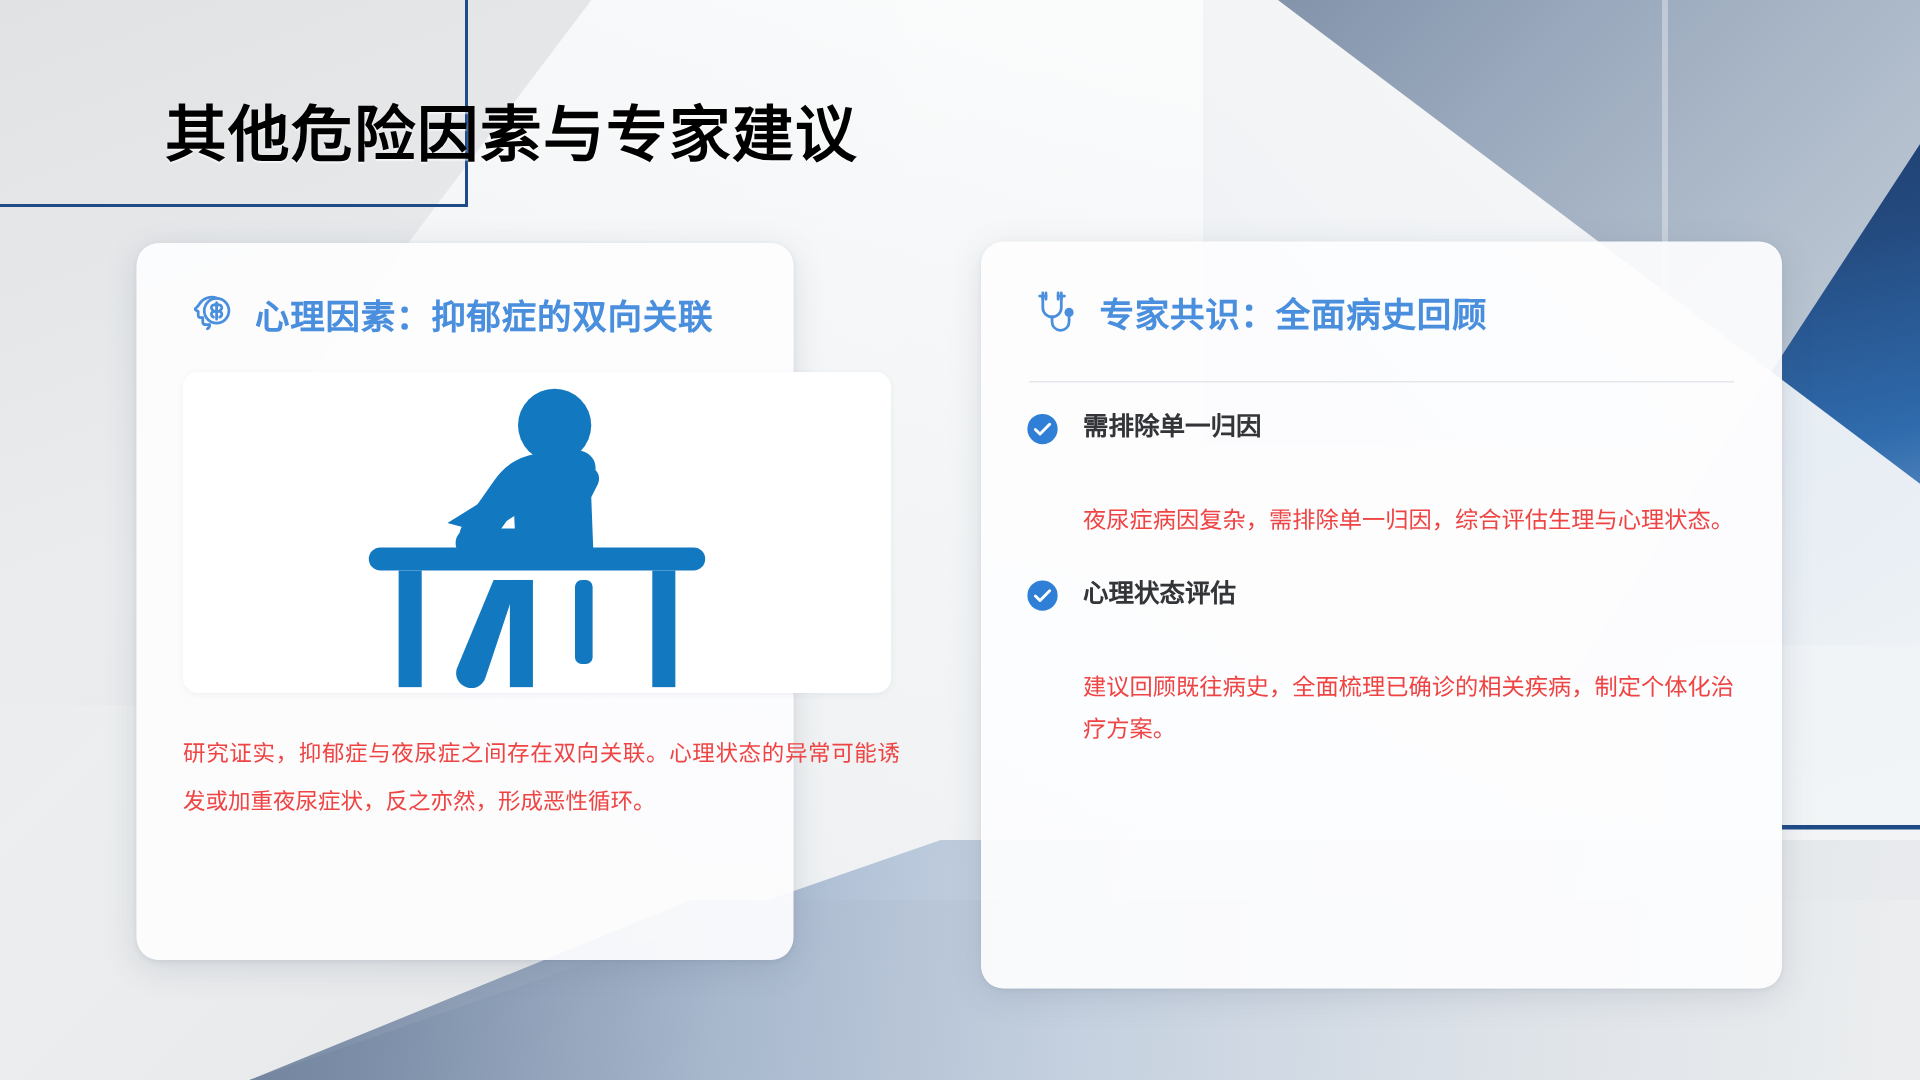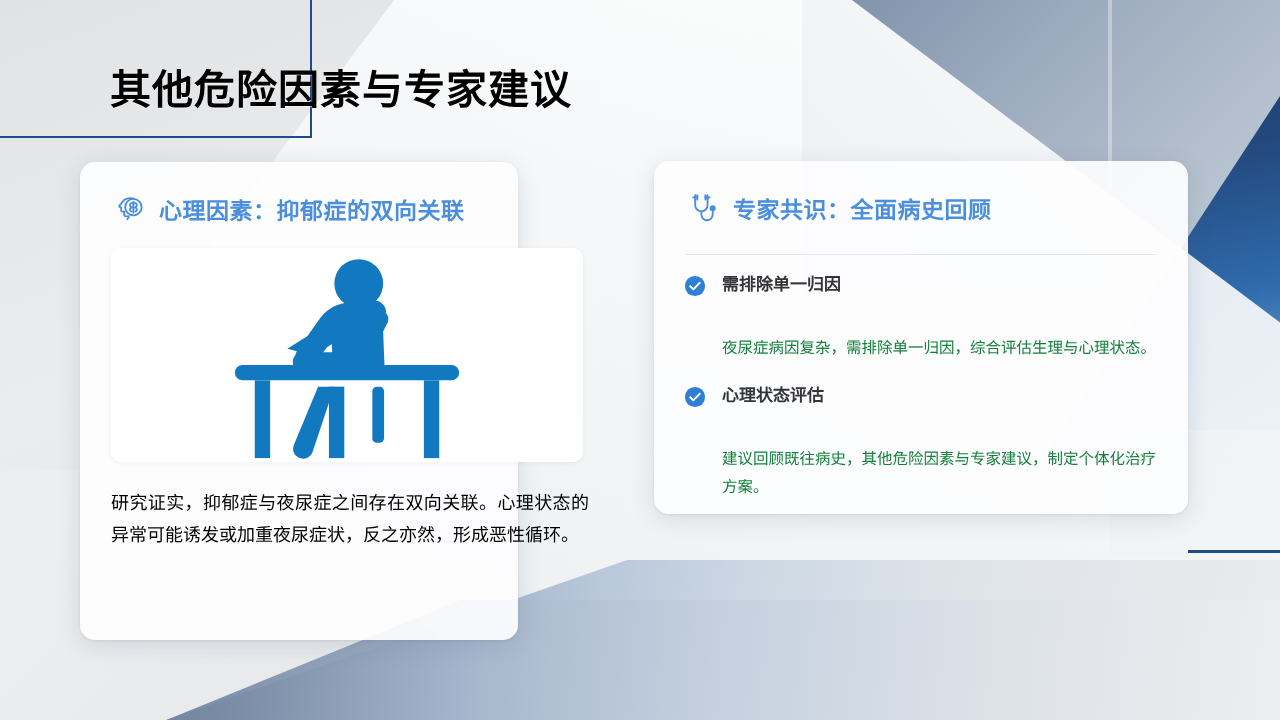--- a/index.html
+++ b/index.html
@@ -113,22 +113,22 @@
     margin-left: 32px;
   }
 
   
   .card {
     position: absolute;
     border-radius: 15px;
     background: rgba(253,253,254,0.93);
     box-shadow: 0 5px 22px rgba(80,95,120,0.16), 0 1px 3px rgba(80,95,120,0.10);
   }
-  .card-left  { left: 80px;  top: 162px; width: 438px; height: 478px; }
-  .card-right { left: 654px; top: 161px; width: 534px; height: 353px; }
+  .card-left  { left: 91px;  top: 162px; width: 438px; height: 478px; }
+  .card-right { left: 654px; top: 161px; width: 534px; height: 498px; }
 
   .card-head {
     position: absolute;
     left: 32px; top: 30px;
     display: flex;
     align-items: center;
     gap: 13px;
   }
   .card-head .head-icon { width: 34px; height: 34px; display: block; flex: 0 0 auto; }
   .card-head .head-text {
@@ -158,23 +158,23 @@
     align-items: center;
     justify-content: center;
     box-shadow: 0 1px 4px rgba(90,105,130,0.07);
   }
   .figure-frame svg { display: block; }
 
   .body-text {
     position: absolute;
     left: 31px; top: 325px;
     width: 478px;
-    font-size: 18px;
+    font-size: 15px;
     line-height: 32px;
-    color: #000000;
+    color: #ef4444;
     text-align: justify;
   }
 
   
   .bullets {
     position: absolute;
     left: 30px; top: 112px;
     width: 476px;
   }
   .bullet { position: relative; padding-left: 38px; margin-bottom: 22px; }
@@ -187,21 +187,21 @@
   .bullet-title {
     font-size: 17px;
     font-weight: bold;
     color: #333538;
     line-height: 24px;
     margin-bottom: 3px;
   }
   .bullet-desc {
     font-size: 15.5px;
     line-height: 28px;
-    color: #15803d;
+    color: #ef4444;
     margin-top: 37px;
   }
 </style>
 </head>
 <body>
 
 <div class="slide">
 
   <div class="bg-base"></div>
   <div class="bg-panel-lt"></div>
@@ -288,20 +288,20 @@
       </div>
 
       <div class="bullet">
         <span class="check-icon">
           <svg viewBox="0 0 24 24" width="22" height="22">
             <circle cx="12" cy="12" r="11" fill="#2f7fd6"></circle>
             <path d="M6.8 12.3l3.4 3.4 7-7.2" fill="none" stroke="#ffffff" stroke-width="2.1" stroke-linecap="round" stroke-linejoin="round"></path>
           </svg>
         </span>
         <div class="bullet-title">心理状态评估</div>
-        <div class="bullet-desc">建议回顾既往病史，其他危险因素与专家建议，制定个体化治疗方案。</div>
+        <div class="bullet-desc">建议回顾既往病史，全面梳理已确诊的相关疾病，制定个体化治疗方案。</div>
       </div>
 
 
     </div>
   </div>
 
 </div>
 
 </body></html>

